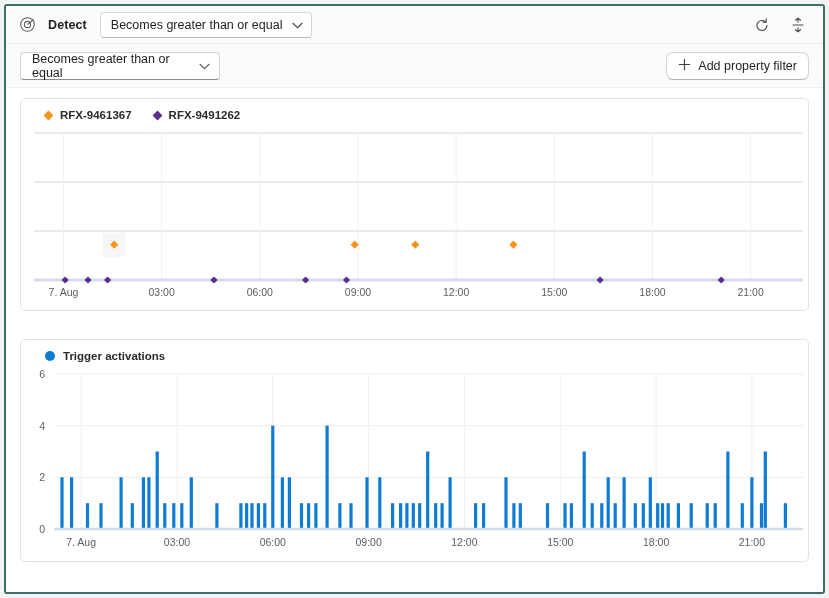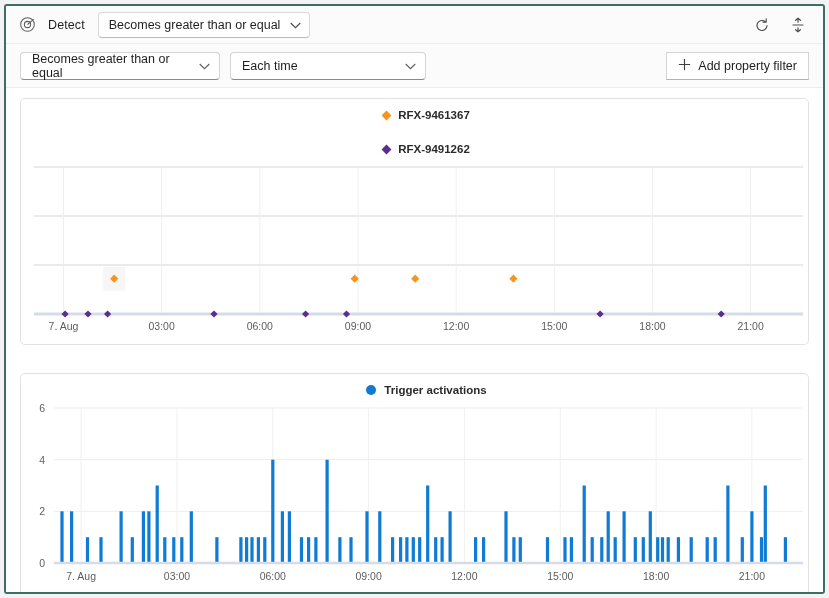--- a/index.html
+++ b/index.html
@@ -28,21 +28,21 @@
     padding: 0 14px 0 12px;
     background: #fbfbfb;
     border-bottom: 1px solid #ededed;
   }
   .hdr-icon {
     width: 18px; height: 18px;
     display: flex; align-items: center; justify-content: center;
     color: #5c5c5c; flex: 0 0 auto;
   }
   .hdr-label {
-    font-size: 12.5px; font-weight: 400; color: #1f1f1f;
+    font-size: 12.5px; font-weight: 700; color: #1f1f1f;
     margin-left: 12px; letter-spacing: .1px;
   }
   .hdr-combo {
     margin-left: 13px;
     height: 26px;
     min-width: 186px;
     background: #fff;
     border: 1px solid #d8d8d8;
     border-bottom-color: #b9b9b9;
     border-radius: 4px;
@@ -84,40 +84,39 @@
   }
   .field.sel { width: 200px; justify-content: space-between; }
   .field.val { width: 152px; cursor: text; }
   .field.each { width: 196px; justify-content: space-between; }
   .spacer { flex: 1 1 auto; }
   .addfilter {
     height: 28px;
     background: #fff;
     border: 1px solid #d4d4d4;
     border-bottom-color: #b3b3b3;
-    border-radius: 0;
+    border-radius: 7px;
     display: flex; align-items: center; gap: 7px;
     padding: 0 11px;
     font-size: 12.5px; color: #1f1f1f;
     cursor: pointer;
   }
   .plus { font-size: 15px; line-height: 1; color: #3f3f3f; font-weight: 400; }
 
   
   .body { padding: 10px 14px 0 14px; background: #fff; }
   .card {
     border: 1px solid #e2e2e2;
     border-radius: 5px;
     background: #fff;
   }
   .card + .card { margin-top: 28px; }
   .card-legend {
     display: flex; align-items: center; gap: 22px;
     padding: 10px 0 4px 24px;
-    flex-direction: column;
   }
   .leg { display: flex; align-items: center; gap: 8px;
          font-size: 11.5px; font-weight: 700; color: #2b2b2b; }
   .leg .dia {
     width: 7px; height: 7px; transform: rotate(45deg); flex:0 0 auto;
   }
   .leg .circ { width: 10px; height: 10px; border-radius: 50%; flex:0 0 auto; }
 
   .plot { position: relative; }
   .plot svg { display: block; }
@@ -160,28 +159,20 @@
           <path d="M3 8 L13 8" stroke="#4a4a4a" stroke-width="1.15" stroke-linecap="round"></path>
           <path d="M8 14.6 L8 10.8 M5.6 12.7 L8 14.8 L10.4 12.7" fill="none" stroke="#4a4a4a" stroke-width="1.15" stroke-linecap="round" stroke-linejoin="round"></path>
         </svg>
       </span>
     </div>
   </div>
 
   <div class="toolbar">
     <div class="field sel">
       <span>Becomes greater than or equal</span>
-      <span class="chev">
-        <svg width="11" height="7" viewBox="0 0 11 7">
-            <path d="M0.7 1 L5.5 5.6 L10.3 1" fill="none" stroke="#616161" stroke-width="1.15"></path>
-          </svg>
-      </span>
-    </div>
-    <div class="field each">
-      <span>Each time</span>
       <span class="chev">
         <svg width="11" height="7" viewBox="0 0 11 7">
             <path d="M0.7 1 L5.5 5.6 L10.3 1" fill="none" stroke="#616161" stroke-width="1.15"></path>
           </svg>
       </span>
     </div>
     <div class="spacer"></div>
     <div class="addfilter">
       <span class="plus">
         <svg width="13" height="13" viewBox="0 0 13 13">

